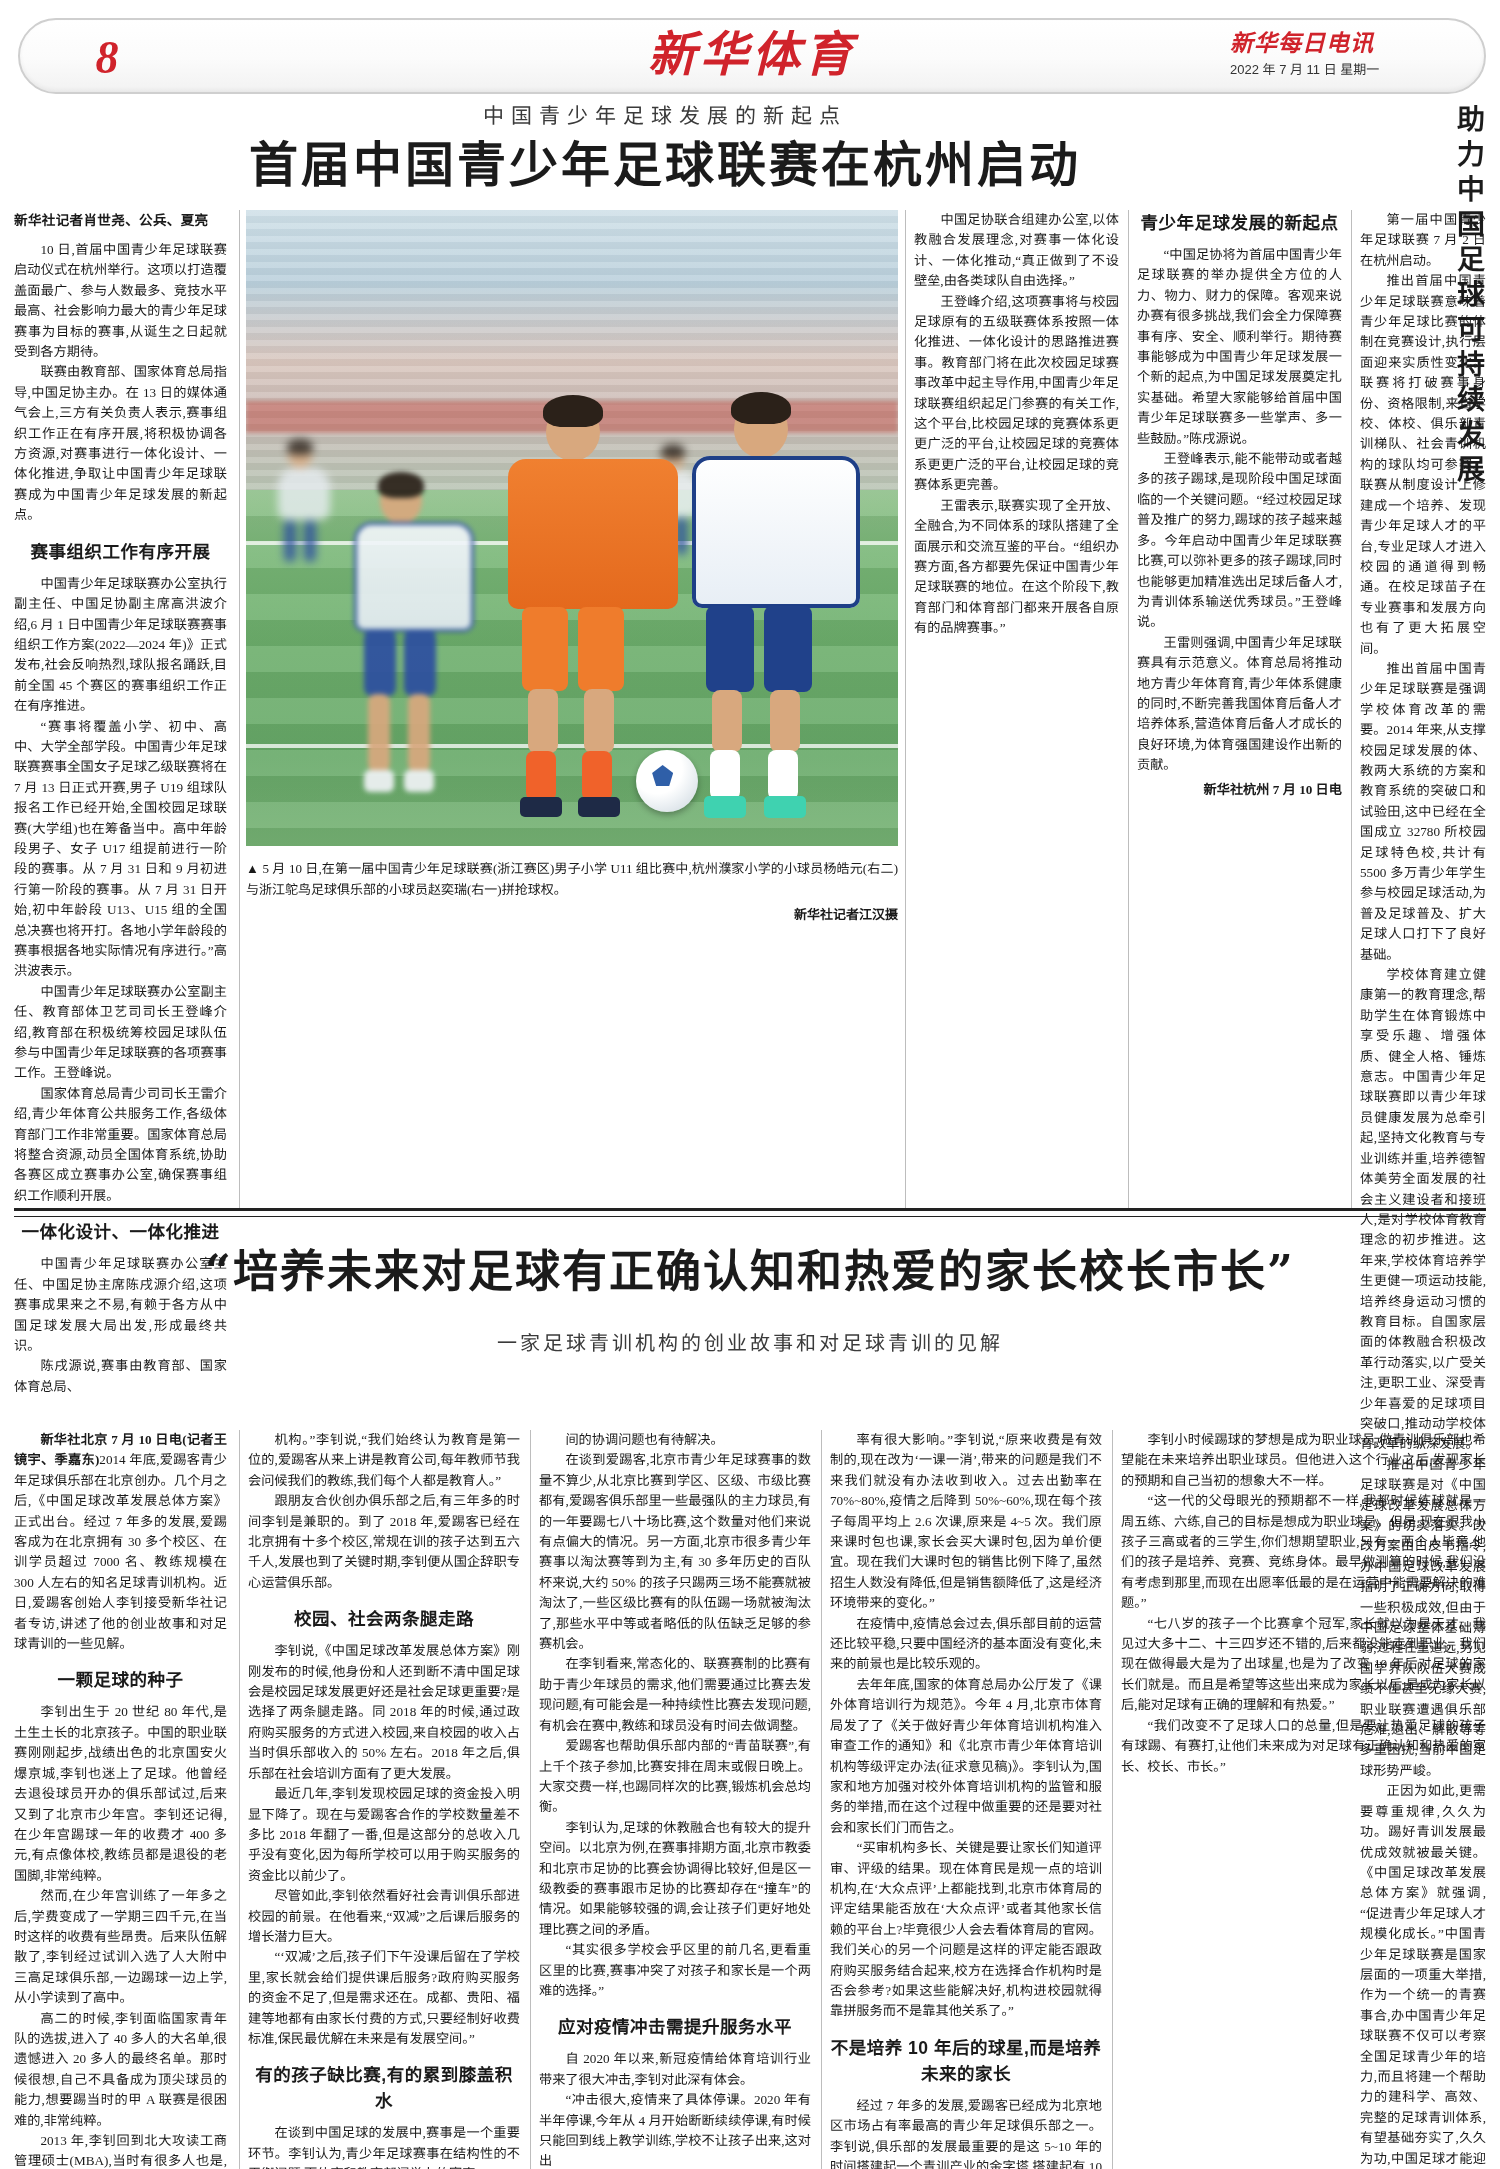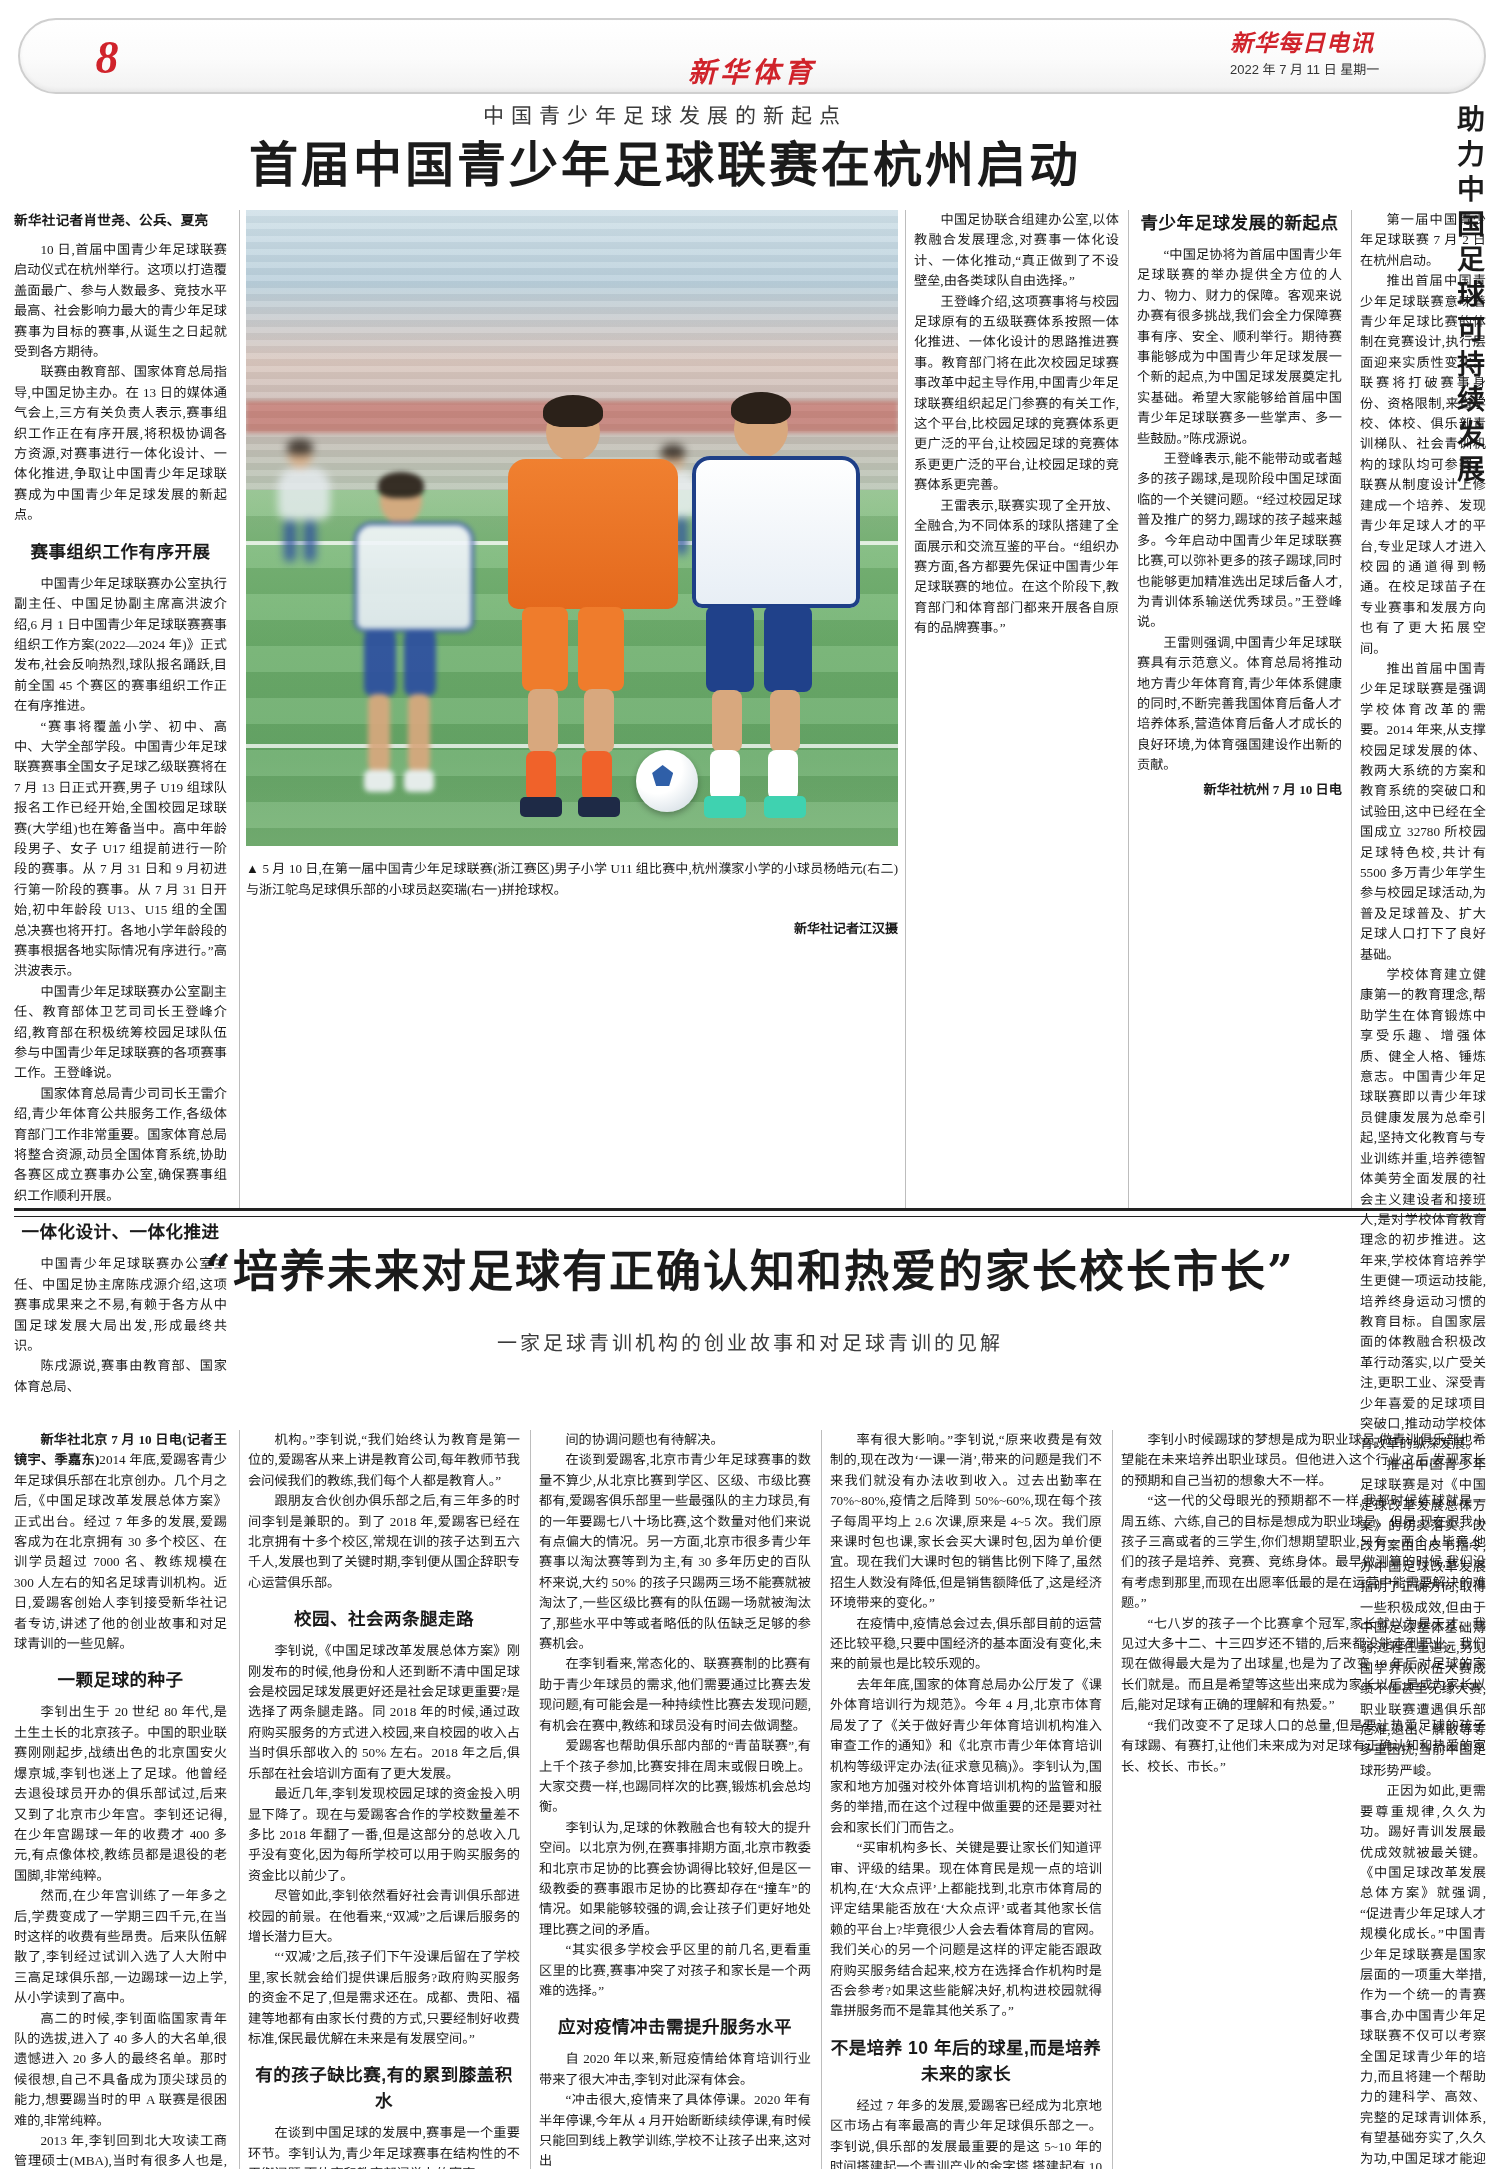--- a/index.html
+++ b/index.html
@@ -18,24 +18,24 @@
     border:2px solid #cfcfcf;border-radius:40px;
     background:linear-gradient(180deg,#ffffff 0%,#fbfbfb 55%,#f2f2f2 100%);
     box-shadow:inset 0 -2px 4px rgba(0,0,0,.05);
   }
   .page-no{
     position:absolute;left:52px;top:12px;width:70px;height:52px;
     color:#d0232b;font-size:46px;line-height:52px;font-weight:700;
     font-family:"Liberation Serif",serif;font-style:italic;text-align:center;
   }
   .nameplate{
-    position:absolute;left:50%;top:24px;transform:translateX(-50%);
-    color:#d0232b;font-size:28px;line-height:62px;font-weight:700;
+    position:absolute;left:50%;top:4px;transform:translateX(-50%);
+    color:#d0232b;font-size:48px;line-height:62px;font-weight:700;
     letter-spacing:4px;white-space:nowrap;
-    font-family:Liberation Mono, monospace;
+    font-family:Liberation Serif, serif;
     font-style:italic;
   }
   .brand-box{position:absolute;right:44px;top:8px;width:210px;}
   .brand-title{
     color:#d0232b;font-size:23px;line-height:30px;font-weight:700;letter-spacing:1px;
     font-family:"DejaVu Serif","Liberation Serif",serif;font-style:italic;white-space:nowrap;
   }
   .brand-date{
     margin-top:3px;color:#333;font-size:13px;line-height:17px;white-space:nowrap;
     font-family:"Liberation Sans",sans-serif;
@@ -104,21 +104,21 @@
     background:radial-gradient(circle at 34% 30%,#ffffff 0 42%,#eef2f5 60%,#c9d4dc 100%);
     box-shadow:0 3px 6px rgba(0,0,0,.3);}
   .ball::after{content:"";position:absolute;left:26%;top:24%;width:34%;height:34%;
     background:#2f5fa8;clip-path:polygon(50% 0,100% 38%,81% 100%,19% 100%,0 38%);}
 
   .caption{
     position:absolute;left:232px;top:648px;width:652px;
     font-size:13px;line-height:21px;text-align:justify;
     font-family:"Liberation Serif","DejaVu Serif",serif;
   }
-  .caption .credit{display:block;text-align:right;font-weight:700;margin-top:18px;}
+  .caption .credit{display:block;text-align:right;font-weight:700;margin-top:4px;}
 
   
   .rule-thick{position:absolute;left:14px;width:1472px;height:3px;background:#222;}
   .rule-thin{position:absolute;left:14px;width:1472px;height:1px;background:#222;}
 
   .headline2{
     position:absolute;left:14px;width:1472px;text-align:center;
     font-size:45px;line-height:60px;letter-spacing:2px;font-weight:700;color:#1b1b1b;
     font-family:"DejaVu Serif","Liberation Serif",serif;
   }

